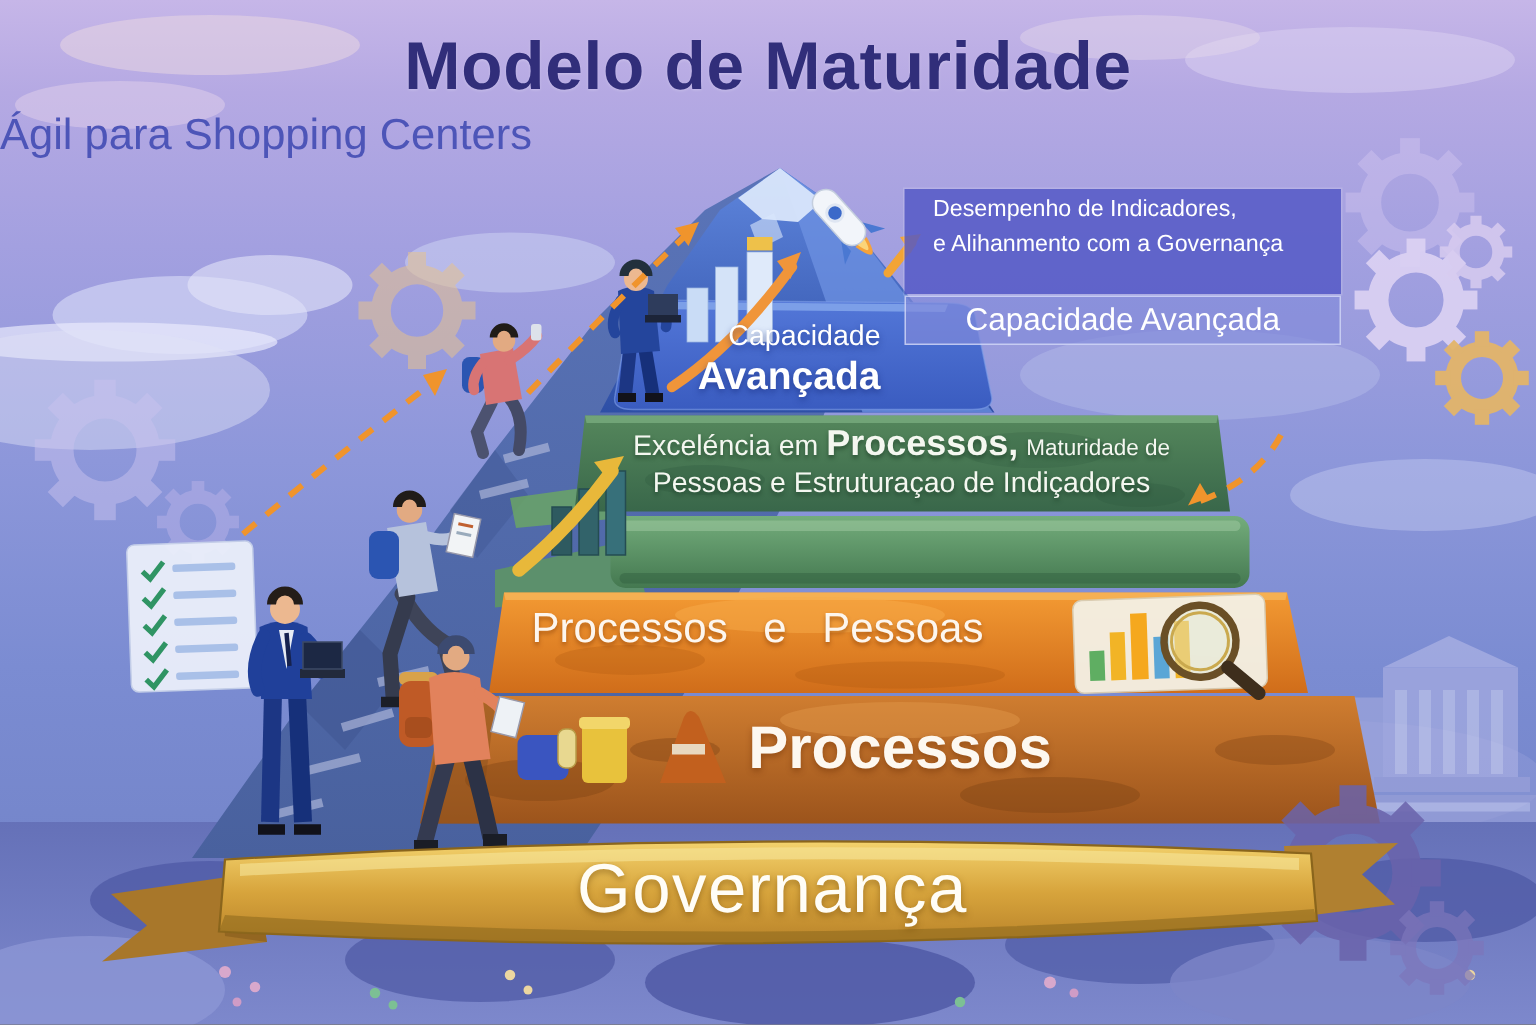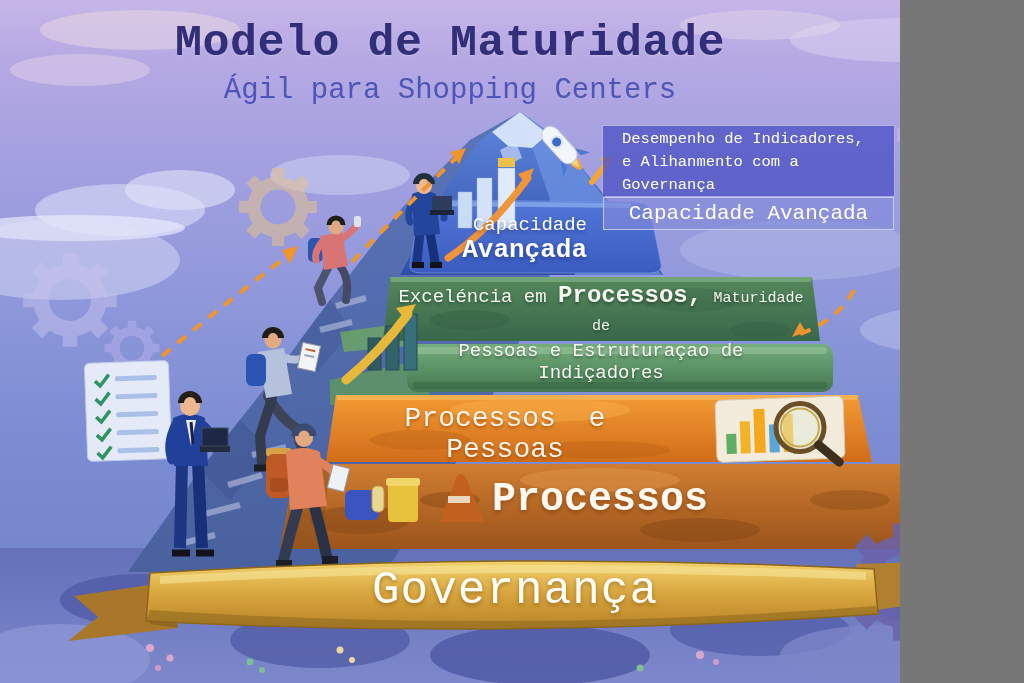--- a/index.html
+++ b/index.html
@@ -1,24 +1,24 @@
 <!DOCTYPE html>
 <html><head>
 <meta charset="utf-8">
 <style>
   html,body{margin:0;padding:0;background:#777;}
   #canvas{
-    position:relative;width:900px;height:683px;overflow:hidden;
-    font-family:Liberation Mono, monospace;
+    position:relative;width:1024px;height:683px;overflow:hidden;
+    font-family:Liberation Sans, sans-serif;
     background:linear-gradient(180deg,#c6b6e8 0%,#b5a9e3 9%,#a3a0e0 24%,#8d97da 45%,#7b8cd2 65%,#7586cb 82%,#8290d2 100%);
   }
   #scene{position:absolute;left:0;top:0;}
   .txt{position:absolute;z-index:5;}
   .title{left:0;right:0;top:18px;text-align:center;font-size:45px;font-weight:bold;color:#312e7a;letter-spacing:.5px;text-shadow:0 1px 2px rgba(255,255,255,.25);}
-  .subtitle{left:0;right:0;top:74px;text-align:center;font-size:29px;color:#4d55b8;}
+  .subtitle{left:0;right:0;top:74px;text-align:left;font-size:29px;color:#4d55b8;}
   .callout{left:603px;top:126px;width:291px;height:70px;background:rgba(84,88,198,.84);color:#fff;font-size:15.5px;line-height:23px;padding:2px 0 0 19px;box-sizing:border-box;box-shadow:0 0 0 1px rgba(255,255,255,.15);}
   .callout-label{left:603px;top:197px;width:291px;height:33px;background:rgba(130,138,218,.68);border:1px solid rgba(232,236,255,.65);box-sizing:border-box;color:#fff;font-size:21px;line-height:31px;text-align:center;}
   .peak-label{left:437px;top:214px;width:150px;text-align:right;color:#fff;text-shadow:0 2px 4px rgba(20,40,120,.55);}
   .peak-label .l1{font-size:19px;line-height:22px;}
   .peak-label .l2{font-size:26px;line-height:28px;font-weight:bold;}
   .inter-desc{left:396px;top:283px;width:410px;text-align:center;color:#f4f7f0;text-shadow:0 2px 3px rgba(20,50,30,.55);}
   .inter-desc .row1{font-size:19px;line-height:26px;}
   .inter-desc .big{font-size:24px;font-weight:bold;}
   .inter-desc .small{font-size:15px;}
   .inter-desc .row2{font-size:19px;line-height:22px;}

